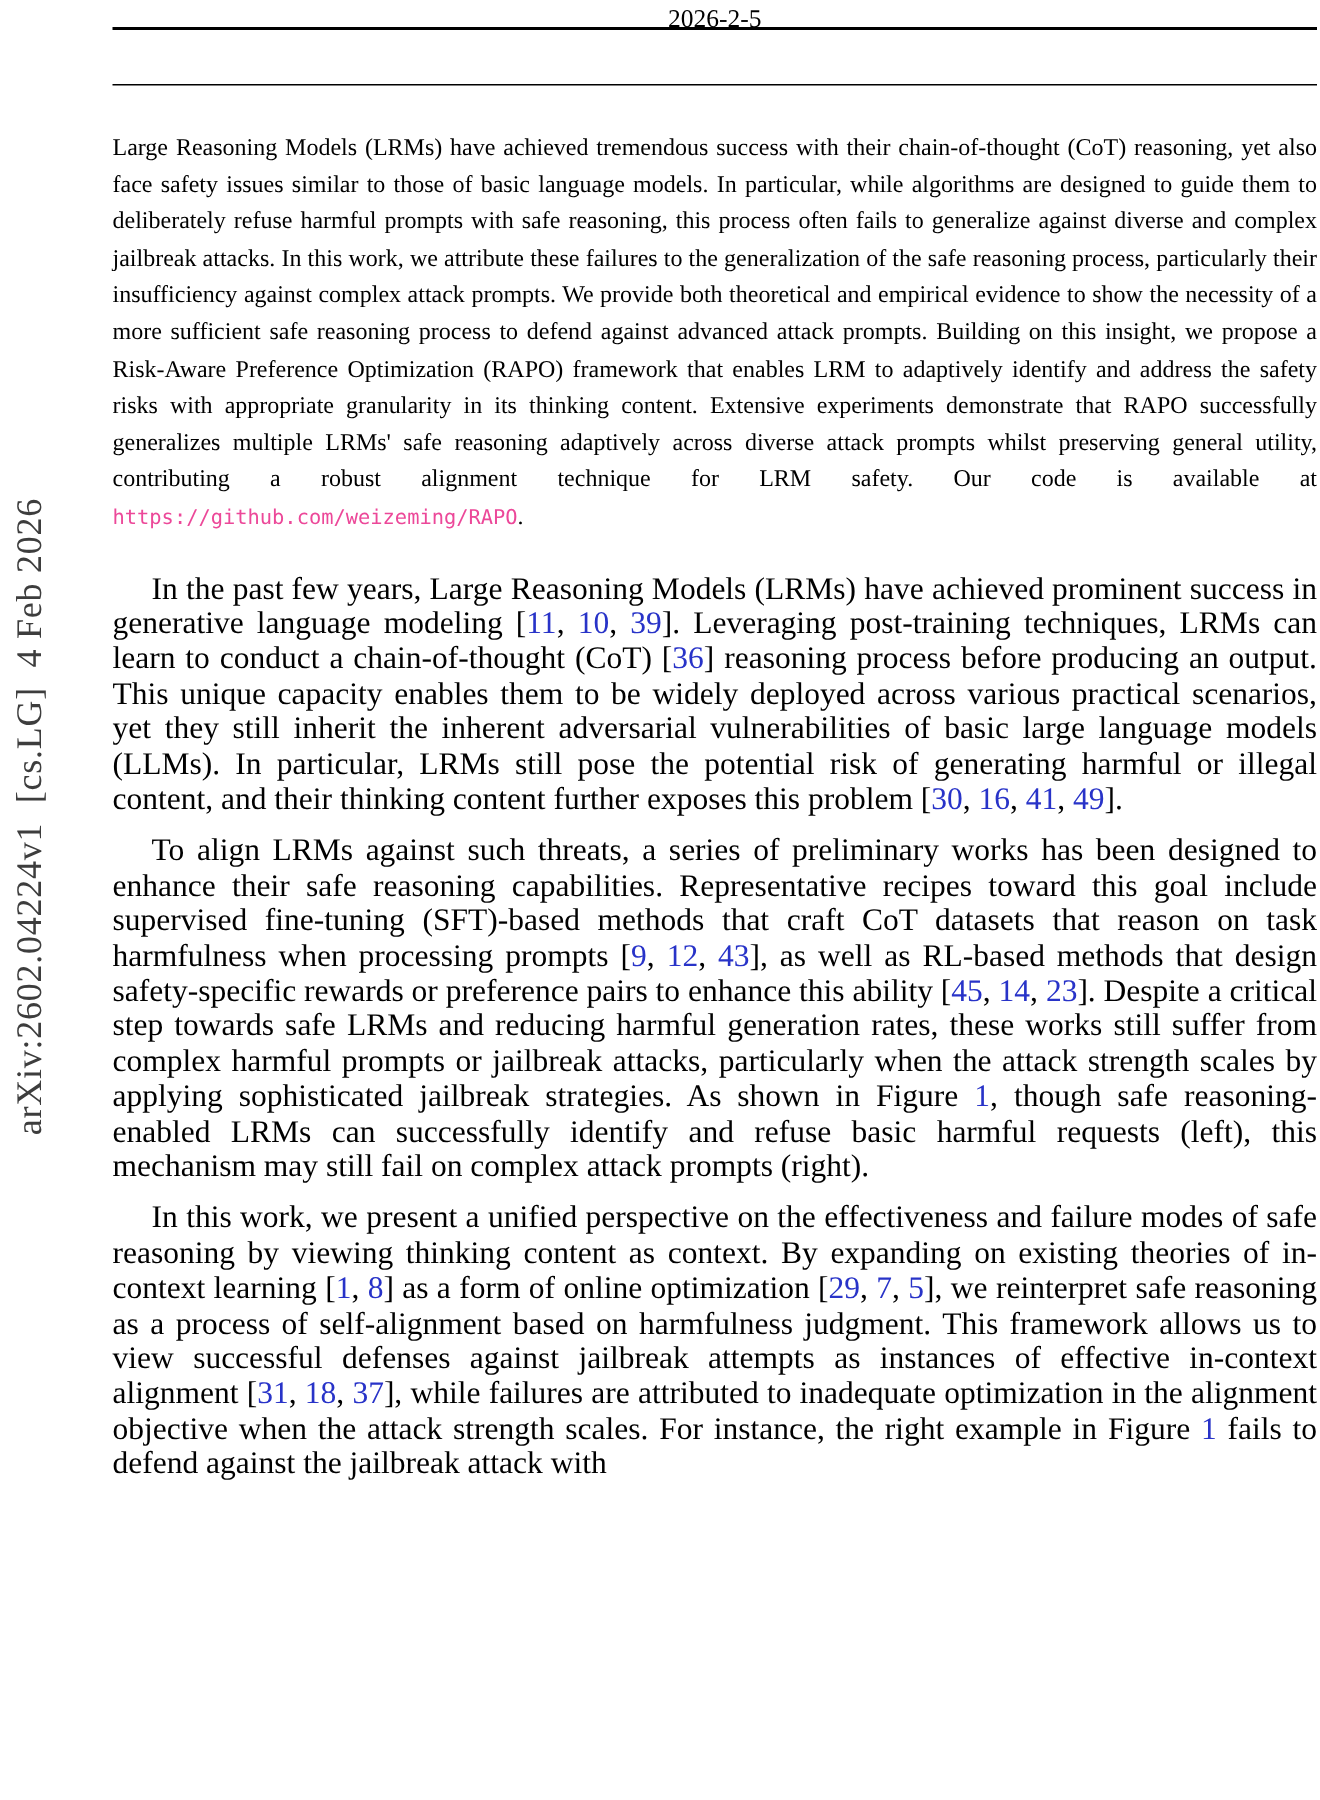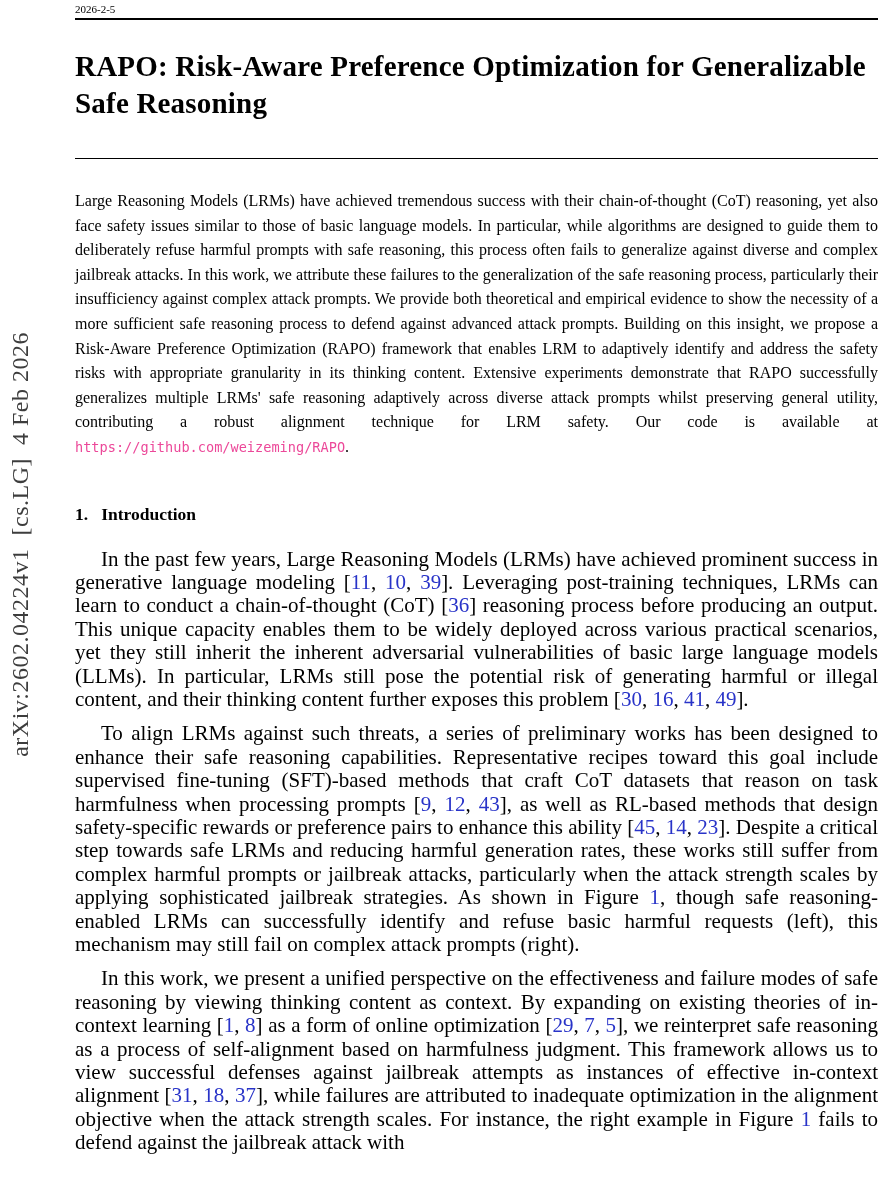--- a/index.html
+++ b/index.html
@@ -2,21 +2,21 @@
 <html><head>
 <meta charset="utf-8">
 <style>
   * { margin: 0; padding: 0; box-sizing: border-box; }
   html, body { background: #ffffff; }
   body {
     width: 880px; height: 1200px; overflow: hidden; position: relative;
     font-family: "Liberation Serif", serif; color: #000;
   }
   .content { margin-left: 75px; width: 803px; }
-  .date-line { text-align: left; font-size: 11px; padding-top: 3px; height: 17px; font-family: Liberation Serif, serif; }
+  .date-line { text-align: center; font-size: 17px; padding-top: 3px; height: 17px; font-family: Liberation Serif, serif; }
   .rule { background: #000; width: 100%; }
   .rule-thick { height: 2px; margin-top: 1px; }
   .rule-thin  { height: 1px; margin-top: 36px; }
   .title {
     font-size: 29px; line-height: 37px; font-weight: 700;
     margin-top: 28px; letter-spacing: 0.2px;
   }
   .authors { margin-top: 24px; font-size: 15.5px; font-weight: 700; word-spacing: 2px; }
   sup { font-size: 0.62em; line-height: 0; }
   .affiliations { margin-top: 7px; font-size: 13px; }
@@ -46,28 +46,24 @@
 </head>
 <body>
 
 <div class="arxiv-stamp">arXiv:2602.04224v1  [cs.LG]  4 Feb 2026</div>
 
 <div class="content">
 
   <div class="date-line">2026-2-5</div>
   <div class="rule rule-thick"></div>
 
-  <h1 class="title">RAPO: Risk-Aware Preference Optimization for Generalizable Safe Reasoning</h1>
 
 
   <div class="rule rule-thin"></div>
 
   <p class="abstract"><span>Large Reasoning Models (LRMs) have achieved tremendous success with their chain-of-thought (CoT) reasoning, yet also face safety issues similar to those of basic language models. In particular, while algorithms are designed to guide them to deliberately refuse harmful prompts with safe reasoning, this process often fails to generalize against diverse and complex jailbreak attacks. In this work, we attribute these failures to the generalization of the safe reasoning process, particularly their insufficiency against complex attack prompts. We provide both theoretical and empirical evidence to show the necessity of a more sufficient safe reasoning process to defend against advanced attack prompts. Building on this insight, we propose a Risk-Aware Preference Optimization (RAPO) framework that enables LRM to adaptively identify and address the safety risks with appropriate granularity in its thinking content. Extensive experiments demonstrate that RAPO successfully generalizes multiple LRMs' safe reasoning adaptively across diverse attack prompts whilst preserving general utility, contributing a robust alignment technique for LRM safety. Our code is available at </span><span class="url">https://github.com/weizeming/RAPO</span><span>.</span></p>
 
-  <h2 class="section-heading">
-    <span class="sec-num">1.</span><span>Introduction</span>
-  </h2>
 
   <p class="body-par first"><span>In the past few years, Large Reasoning Models (LRMs) have achieved prominent success in generative language modeling [</span><span class="cite">11</span><span>, </span><span class="cite">10</span><span>, </span><span class="cite">39</span><span>]. Leveraging post-training techniques, LRMs can learn to conduct a chain-of-thought (CoT) [</span><span class="cite">36</span><span>] reasoning process before producing an output. This unique capacity enables them to be widely deployed across various practical scenarios, yet they still inherit the inherent adversarial vulnerabilities of basic large language models (LLMs). In particular, LRMs still pose the potential risk of generating harmful or illegal content, and their thinking content further exposes this problem [</span><span class="cite">30</span><span>, </span><span class="cite">16</span><span>, </span><span class="cite">41</span><span>, </span><span class="cite">49</span><span>].</span></p>
   <p class="body-par"><span>To align LRMs against such threats, a series of preliminary works has been designed to enhance their safe reasoning capabilities. Representative recipes toward this goal include supervised fine-tuning (SFT)-based methods that craft CoT datasets that reason on task harmfulness when processing prompts [</span><span class="cite">9</span><span>, </span><span class="cite">12</span><span>, </span><span class="cite">43</span><span>], as well as RL-based methods that design safety-specific rewards or preference pairs to enhance this ability [</span><span class="cite">45</span><span>, </span><span class="cite">14</span><span>, </span><span class="cite">23</span><span>]. Despite a critical step towards safe LRMs and reducing harmful generation rates, these works still suffer from complex harmful prompts or jailbreak attacks, particularly when the attack strength scales by applying sophisticated jailbreak strategies. As shown in Figure </span><span class="cite">1</span><span>, though safe reasoning-enabled LRMs can successfully identify and refuse basic harmful requests (left), this mechanism may still fail on complex attack prompts (right).</span></p>
   <p class="body-par"><span>In this work, we present a unified perspective on the effectiveness and failure modes of safe reasoning by viewing thinking content as context. By expanding on existing theories of in-context learning [</span><span class="cite">1</span><span>, </span><span class="cite">8</span><span>] as a form of online optimization [</span><span class="cite">29</span><span>, </span><span class="cite">7</span><span>, </span><span class="cite">5</span><span>], we reinterpret safe reasoning as a process of self-alignment based on harmfulness judgment. This framework allows us to view successful defenses against jailbreak attempts as instances of effective in-context alignment [</span><span class="cite">31</span><span>, </span><span class="cite">18</span><span>, </span><span class="cite">37</span><span>], while failures are attributed to inadequate optimization in the alignment objective when the attack strength scales. For instance, the right example in Figure </span><span class="cite">1</span><span> fails to defend against the jailbreak attack with</span></p>
 
 </div>
 
 </body></html>

